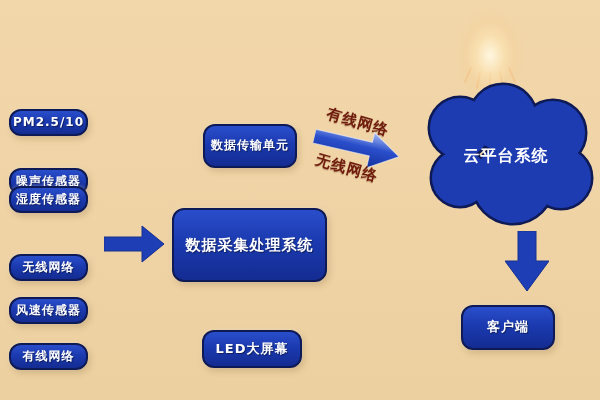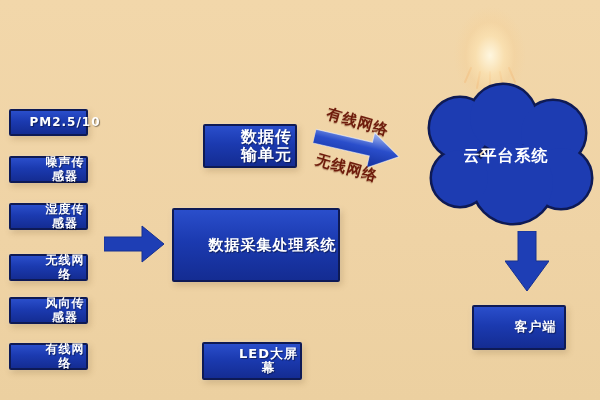--- a/index.html
+++ b/index.html
@@ -7,37 +7,36 @@
     position:relative;
     width:600px;height:400px;
     overflow:hidden;
     background:linear-gradient(180deg,#f2d7aa 0%,#efd3a5 60%,#ecd0a0 100%);
     font-family:"DejaVu Sans","Liberation Sans",sans-serif;
   }
   .node{
     position:absolute;
     background:linear-gradient(180deg,#2a4ecb 0%,#1b3ab0 45%,#142c92 100%);
     border:2px solid #0e1a55;
-    border-radius:2px;
+    border-radius:12px;
     color:#ffffff;
     font-weight:bold;
     display:flex;align-items:center;justify-content:center;
     text-align:center;
     text-shadow:1px 1px 1px rgba(0,0,0,.45);
     box-shadow:2px 3px 6px rgba(140,105,55,.30), 0 0 4px rgba(255,255,255,.35);
     box-sizing:border-box;
     letter-spacing:1px;
     line-height:1.1;
-    padding-left:33px;
   }
   .sensor{left:9px;width:79px;height:27px;font-size:12px;}
-  .node-dtu{left:203px;top:124px;width:94px;height:44px;font-size:16px;}
-  .node-processing{left:172px;top:208px;width:168px;height:74px;font-size:15px;}
-  .node-led{left:202px;top:330px;width:100px;height:38px;font-size:13px;margin-top:12px;}
-  .node-client{left:472px;top:305px;width:94px;height:45px;font-size:13px;}
+  .node-dtu{left:203px;top:124px;width:94px;height:44px;font-size:12px;}
+  .node-processing{left:172px;top:208px;width:155px;height:74px;font-size:15px;}
+  .node-led{left:202px;top:330px;width:100px;height:38px;font-size:13px;}
+  .node-client{left:461px;top:305px;width:94px;height:45px;font-size:13px;}
   .arrow-svg{position:absolute;display:block;}
   .net-arrow{left:313px;top:126px;transform:rotate(13deg);transform-origin:50% 50%;}
   .net-label{
     position:absolute;
     color:#6f1c0c;
     font-weight:bold;
     font-size:15px;
     letter-spacing:1px;
     text-shadow:0 1px 1px rgba(90,30,10,.35);
     transform:rotate(16deg);
@@ -73,24 +72,24 @@
         <line x1="40" y1="66" x2="40" y2="84"></line>
         <line x1="30" y1="66" x2="27" y2="82"></line>
         <line x1="50" y1="66" x2="53" y2="82"></line>
         <line x1="21" y1="62" x2="15" y2="76"></line>
         <line x1="59" y1="62" x2="65" y2="76"></line>
       </g>
     </svg>
   </div>
 
   <div class="node sensor" style="top:109px">PM2.5/10</div>
-  <div class="node sensor" style="top:156px">噪声传感器</div>
-  <div class="node sensor" style="top:203px">湿度传感器</div>
+  <div class="node sensor" style="top:168px">噪声传感器</div>
+  <div class="node sensor" style="top:186px">湿度传感器</div>
   <div class="node sensor" style="top:254px">无线网络</div>
-  <div class="node sensor" style="top:297px">风向传感器</div>
+  <div class="node sensor" style="top:297px">风速传感器</div>
   <div class="node sensor" style="top:343px">有线网络</div>
 
   <svg class="arrow-svg" style="left:104px;top:224px" width="62" height="40" viewBox="0 0 62 40">
     <polygon points="0,13 38,13 38,2 60,20 38,38 38,27 0,27" fill="#1e3eb5" stroke="#16308f" stroke-width="1"></polygon>
   </svg>
 
   <div class="node node-dtu">数据传输单元</div>
   <div class="node node-processing">数据采集处理系统</div>
   <div class="node node-led">LED大屏幕</div>
 

